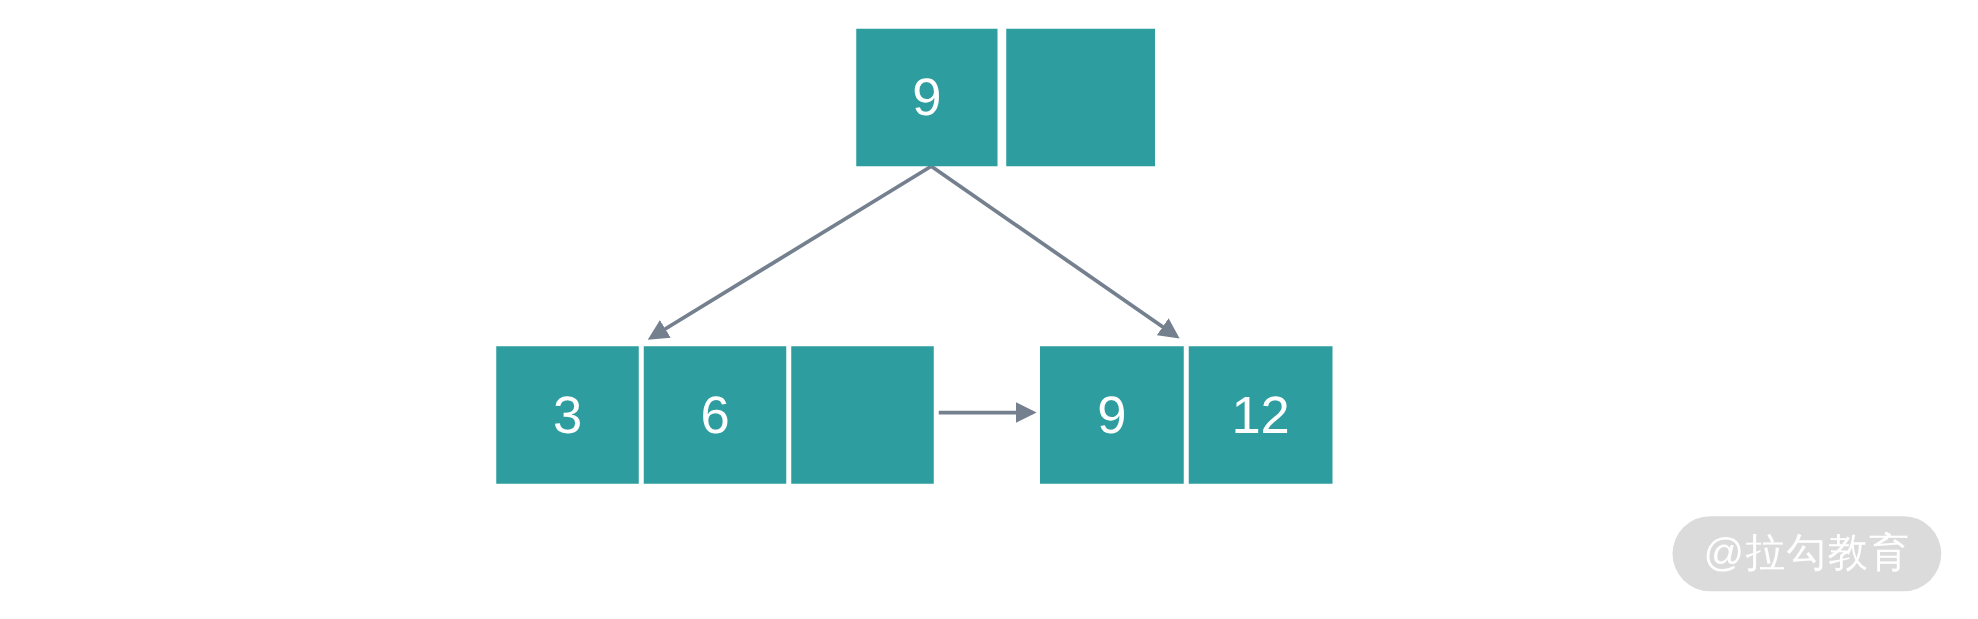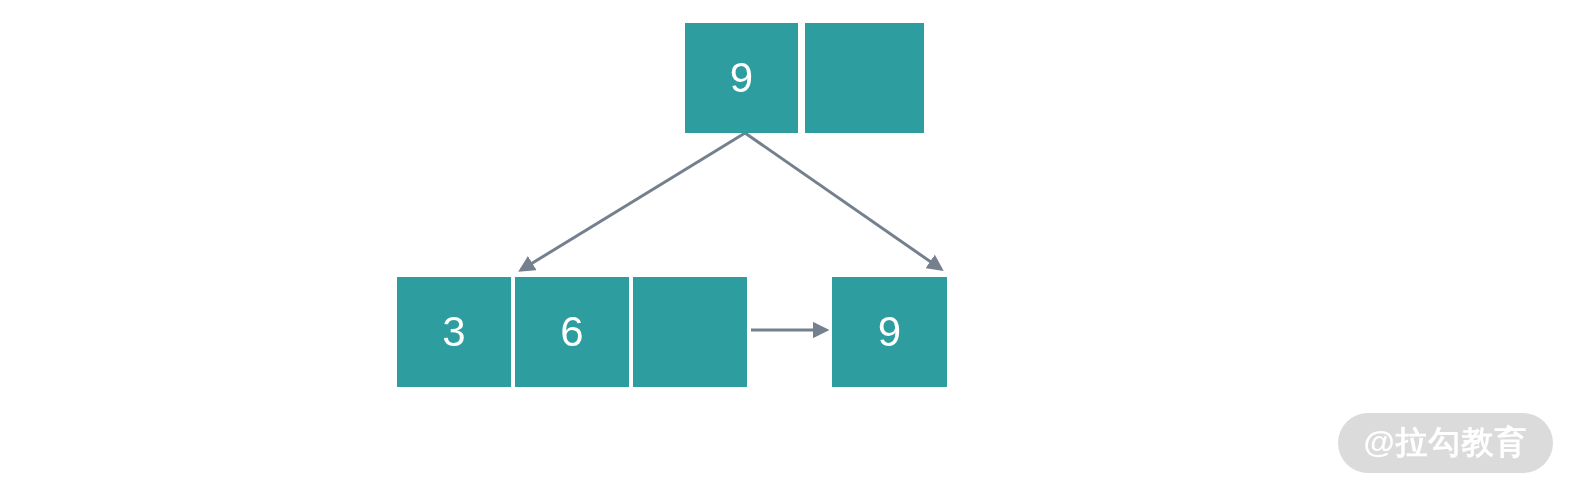--- a/index.html
+++ b/index.html
@@ -54,21 +54,20 @@
     height: 60px;
     background: #DBDBDB;
     border-radius: 30px;
     display: flex;
     align-items: center;
     justify-content: center;
     color: #FFFFFF;
     font-size: 32px;
     letter-spacing: 1px;
     user-select: none;
-    font-weight: bold;
   }
 </style>
 </head>
 <body>
 
 <div class="canvas">
 
   <svg class="arrow-layer" viewBox="0 0 1582 495" xmlns="http://www.w3.org/2000/svg">
     <defs>
       <marker id="ah" viewBox="0 0 10 10" refX="8" refY="5" markerWidth="5.5" markerHeight="5.5" orient="auto-start-reverse" markerUnits="strokeWidth">
@@ -86,19 +85,20 @@
   </div>
 
   <div class="tree-node" id="left-leaf-node">
     <div class="cell">3</div>
     <div class="cell">6</div>
     <div class="cell"></div>
   </div>
 
   <div class="tree-node" id="right-leaf-node">
     <div class="cell">9</div>
+    <div class="cell">12</div>
   </div>
 
   <div class="watermark">
     <span>@拉勾教育</span>
   </div>
 
 </div>
 
 </body></html>

